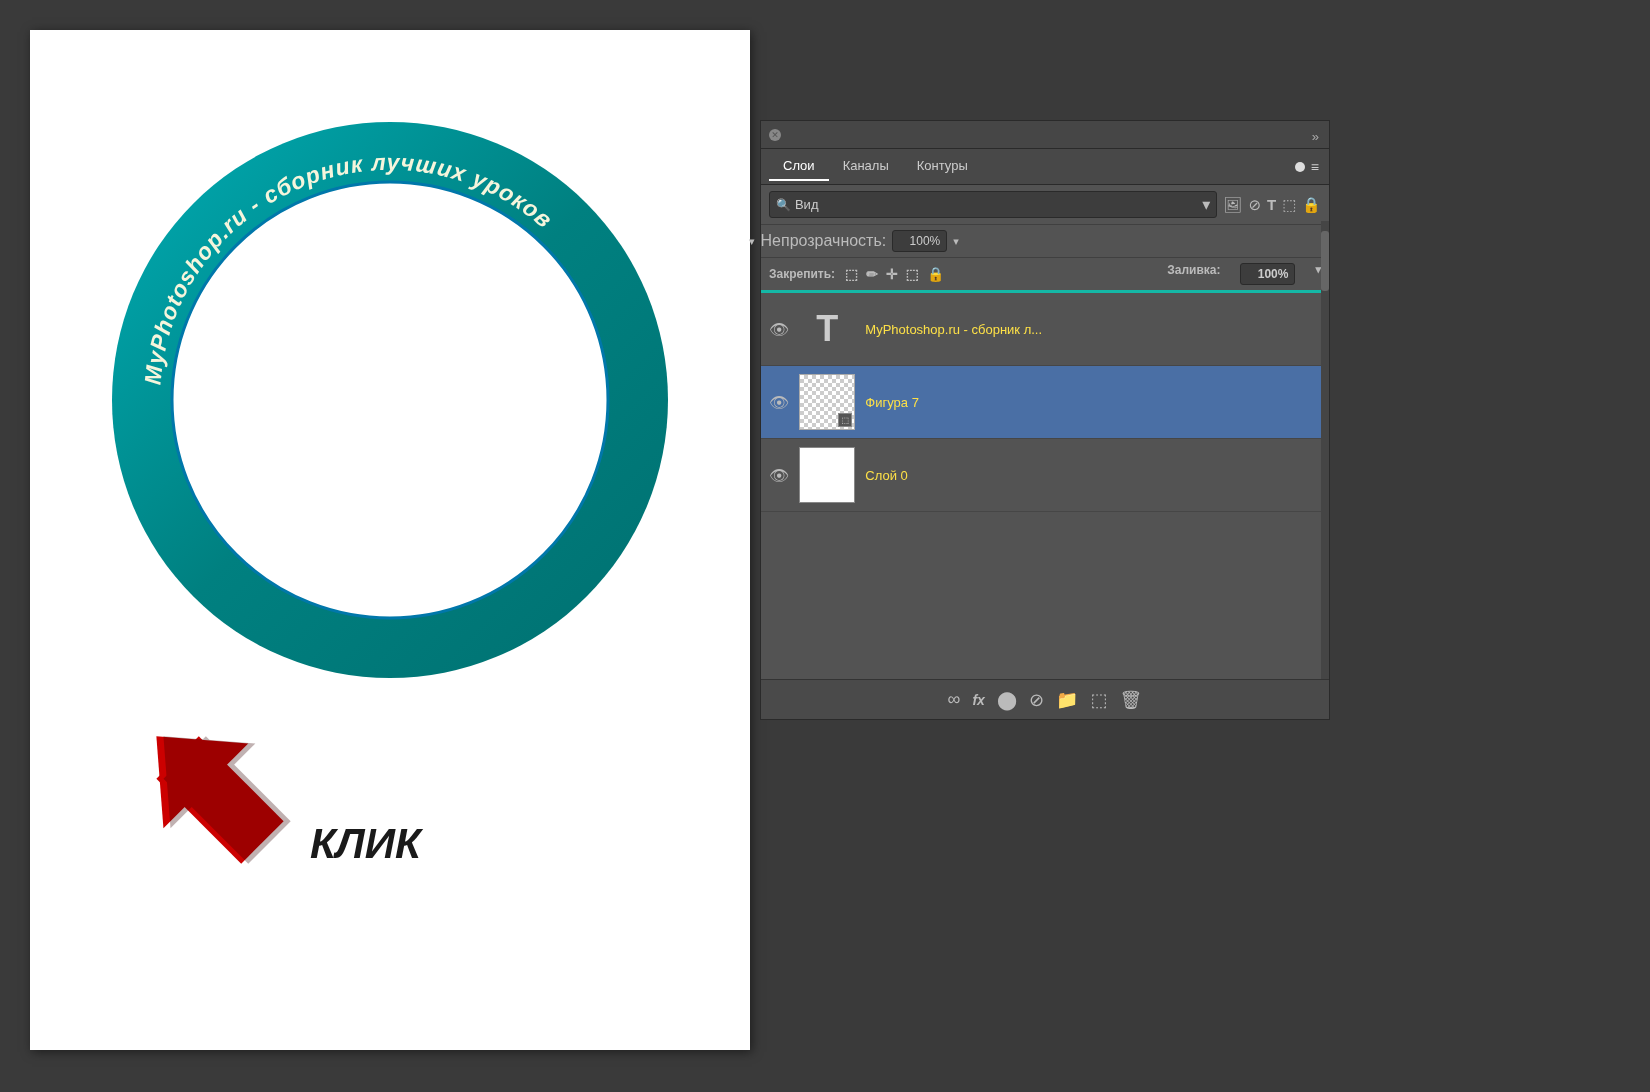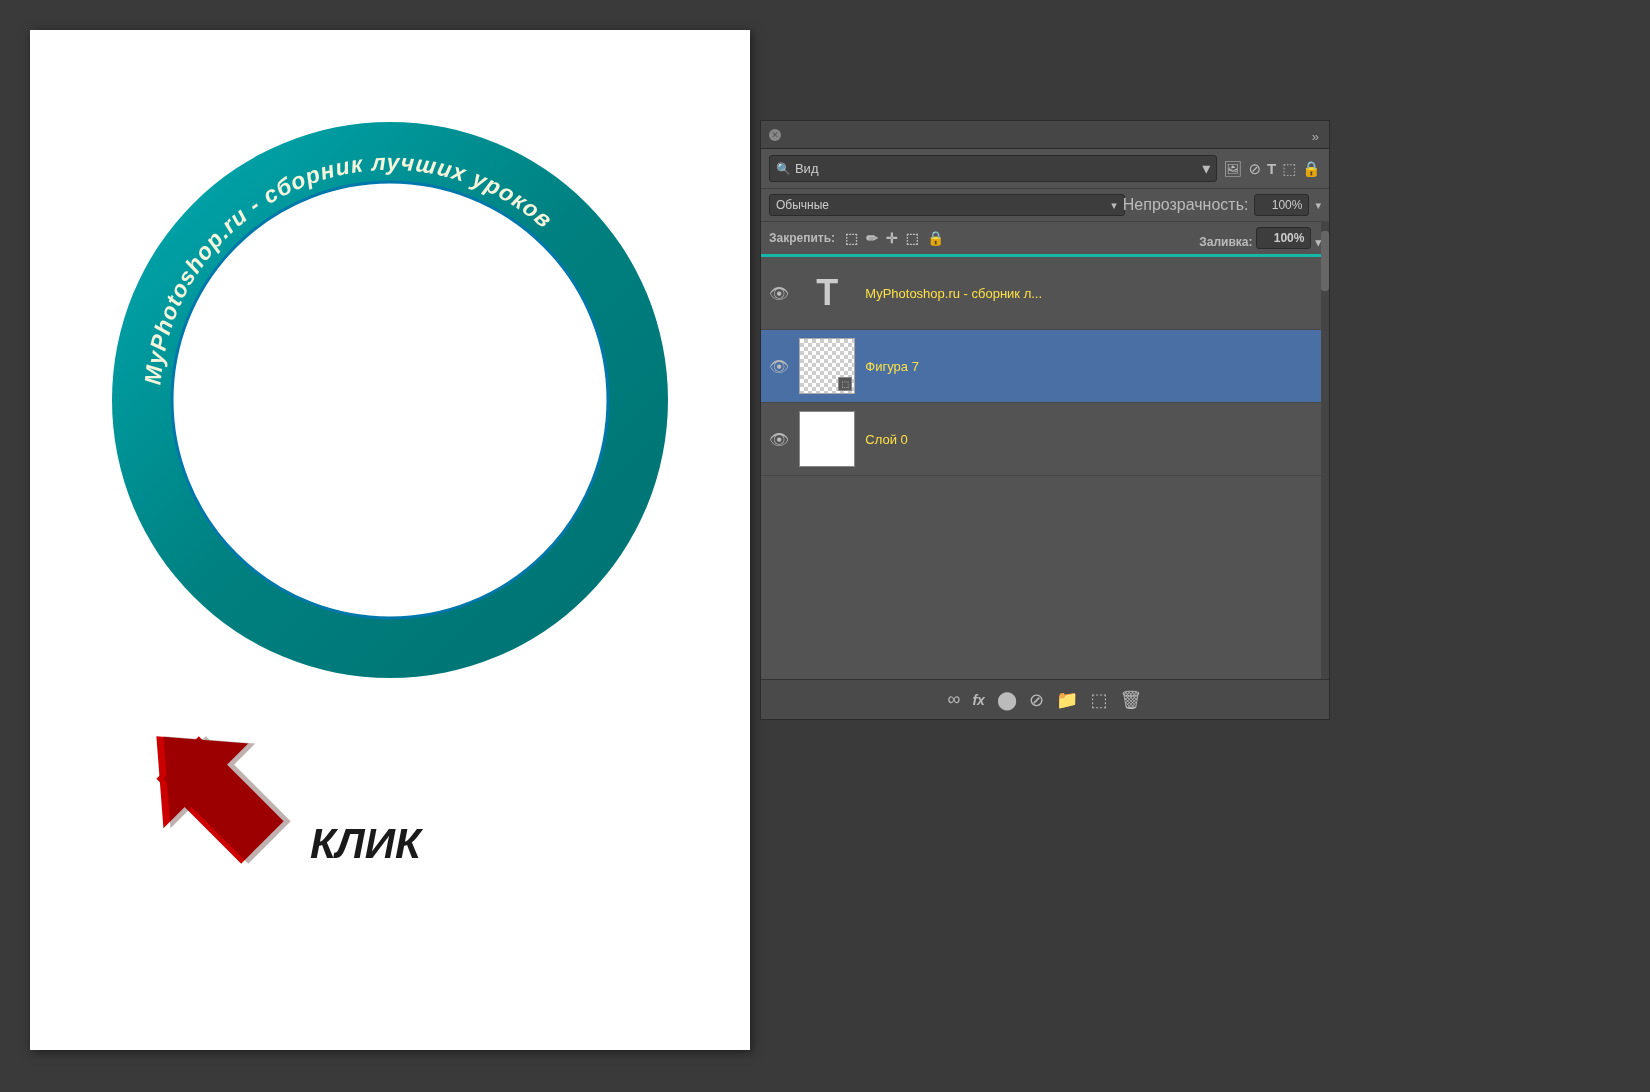--- a/index.html
+++ b/index.html
@@ -243,22 +243,22 @@
 
     .ps-lock-icon {
       color: #bbb;
       font-size: 14px;
       cursor: pointer;
     }
 
     .ps-fill-area {
       margin-left: auto;
       display: flex;
-      align-items: flex-end;
-      gap: 4px;
+      align-items: flex-start;
+      gap: 20px;
     }
 
     .ps-fill-label {
       color: #bbb;
       font-size: 12px;
     }
 
     .ps-fill-value {
       background: #3d3d3d;
       border: 1px solid #2a2a2a;
@@ -408,40 +408,44 @@
   <div class="klik-text">КЛИК</div>
 </div>
 
 <div class="ps-panel" style="position:absolute;left:760px;top:120px;width:570px;height:600px;">
 
   <div class="ps-titlebar">
     <div class="ps-close-btn">✕</div>
     <div class="ps-collapse-btn" style="position:absolute;right:10px;top:8px;color:#aaa;font-size:13px;">»</div>
   </div>
 
+  <div class="ps-tabs">
+    <div class="ps-tab active">Слои</div>
+    <div class="ps-tab">Каналы</div>
+    <div class="ps-tab">Контуры</div>
+    <div class="ps-menu-icon">≡</div>
+    <div class="ps-dot"></div>
+  </div>
 
   <div class="ps-row">
     <div class="ps-search-box">
       <span style="color:#bbb;font-size:12px;">🔍</span>
       <input type="text" value="Вид" style="background: transparent; border: none; outline: none; color: rgb(204, 204, 204); font-size: 13px; width: 100%;" placeholder="Вид">
       <span style="color:#bbb;">▾</span>
     </div>
     <div class="ps-icon-group">
       <span class="ps-icon">🖼</span>
       <span class="ps-icon">⊘</span>
       <span class="ps-icon" style="font-weight:bold;">T</span>
       <span class="ps-icon">⬚</span>
       <span class="ps-icon">🔒</span>
     </div>
   </div>
 
   <div class="ps-blend-row">
-    <select class="ps-blend-select">
-      <option>Обычные</option>
-    </select>
     <span style="color:#bbb;font-size:11px;margin-left:-20px;pointer-events:none;">▾</span>
     <span class="ps-opacity-label">Непрозрачность:</span>
     <div class="ps-opacity-value">100%</div>
     <span style="color:#bbb;font-size:11px;">▾</span>
   </div>
 
   <div class="ps-lock-row">
     <span class="ps-lock-label">Закрепить:</span>
     <div class="ps-lock-icons">
       <span class="ps-lock-icon">⬚</span>

